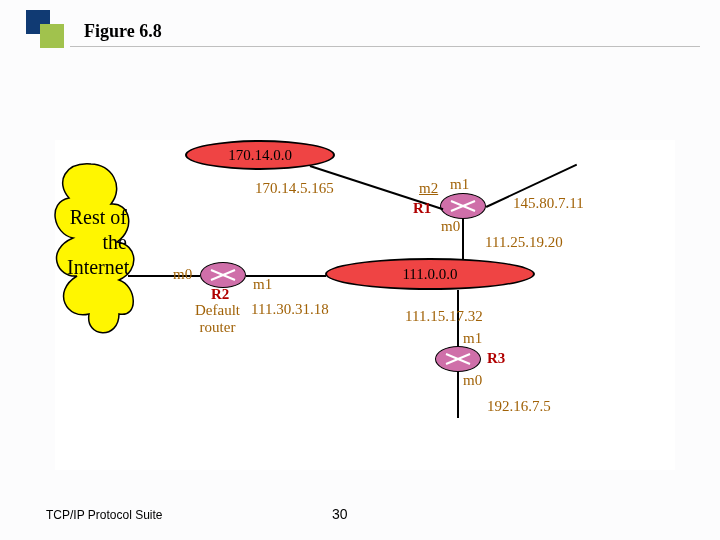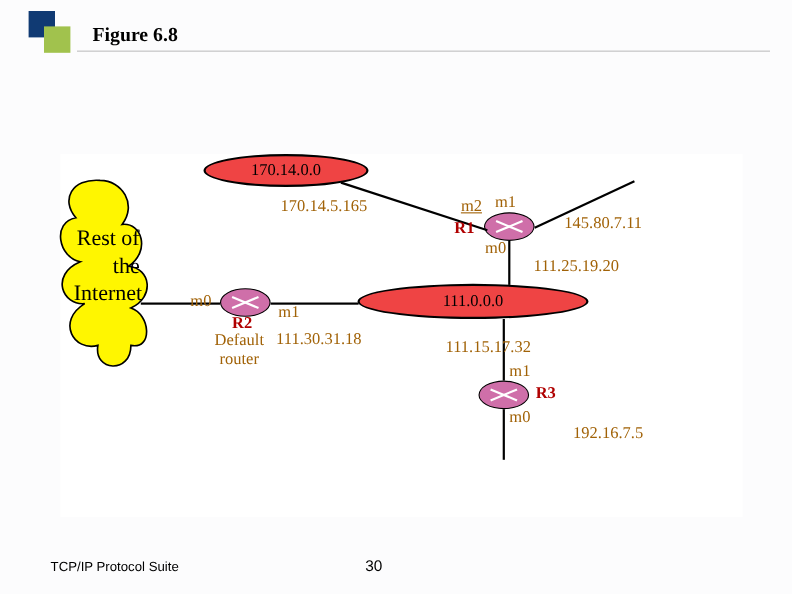--- a/index.html
+++ b/index.html
@@ -144,18 +144,18 @@
   <div class="lbl" style="left:118px; top:126px;">m0</div>
   <div class="lbl" style="left:198px; top:136px;">m1</div>
   <div class="lbl" style="left:408px; top:190px;">m1</div>
   <div class="lbl" style="left:408px; top:232px;">m0</div>
 
   <div class="lbl" style="left:200px; top:40px;">170.14.5.165</div>
   <div class="lbl" style="left:458px; top:55px;">145.80.7.11</div>
   <div class="lbl" style="left:430px; top:94px;">111.25.19.20</div>
   <div class="lbl" style="left:196px; top:114px;margin-top:47px;">111.30.31.18</div>
   <div class="lbl" style="left:350px; top:168px;">111.15.17.32</div>
-  <div class="lbl" style="left:432px; top:246px;margin-left:34px;">192.16.7.5</div>
+  <div class="lbl" style="left:432px; top:258px;">192.16.7.5</div>
 
 </div>
 
 <div class="footer">TCP/IP Protocol Suite</div>
 <div class="pagenum">30</div>
 
 </body></html>

